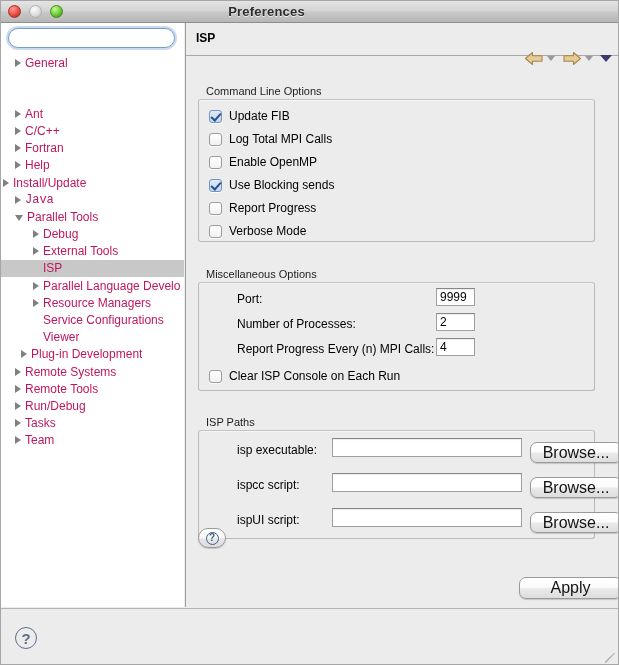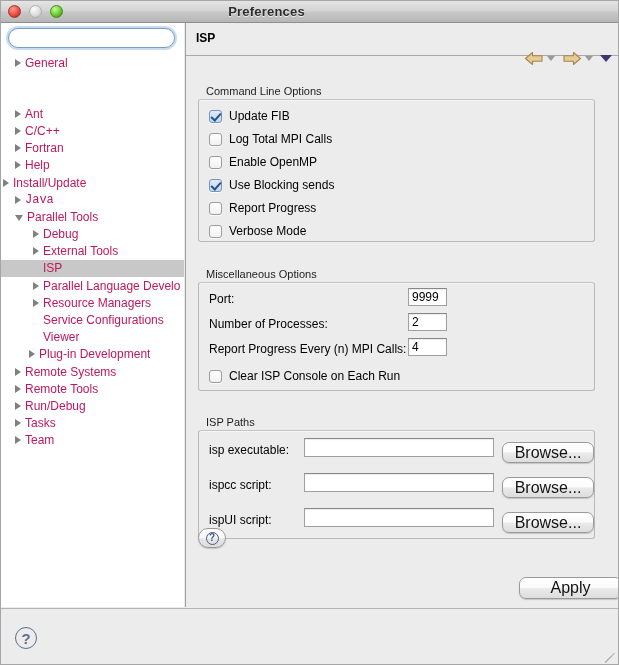--- a/index.html
+++ b/index.html
@@ -291,20 +291,21 @@
   }
 
   
   .fieldrow {
     position: absolute;
     display: flex;
     align-items: flex-end;
     font-size: 12px;
     color: #000;
     white-space: nowrap;
+    margin-left: 28px;
   }
   .flabel { color: #000; }
   .textfield {
     border: 1px solid #a0a0a0;
     border-top-color: #878787;
     background: #ffffff;
     box-sizing: border-box;
     font-family: "Liberation Sans", sans-serif;
     font-size: 12px;
     color: #000;
@@ -464,21 +465,21 @@
           <span class="tree-label">Resource Managers</span>
         </div>
         <div class="tree-row" style="padding-left: 32px;">
           <span class="tw none"></span>
           <span class="tree-label">Service Configurations</span>
         </div>
         <div class="tree-row" style="padding-left: 32px;">
           <span class="tw none"></span>
           <span class="tree-label">Viewer</span>
         </div>
-        <div class="tree-row" style="padding-left: 28px;">
+        <div class="tree-row" style="padding-left: 2px; margin-left: 18px;">
           <span class="tw closed"></span>
           <span class="tree-label">Plug-in Development</span>
         </div>
         <div class="tree-row" style="padding-left: 14px;">
           <span class="tw closed"></span>
           <span class="tree-label">Remote Systems</span>
         </div>
         <div class="tree-row" style="padding-left: 14px;">
           <span class="tw closed"></span>
           <span class="tree-label">Remote Tools</span>

